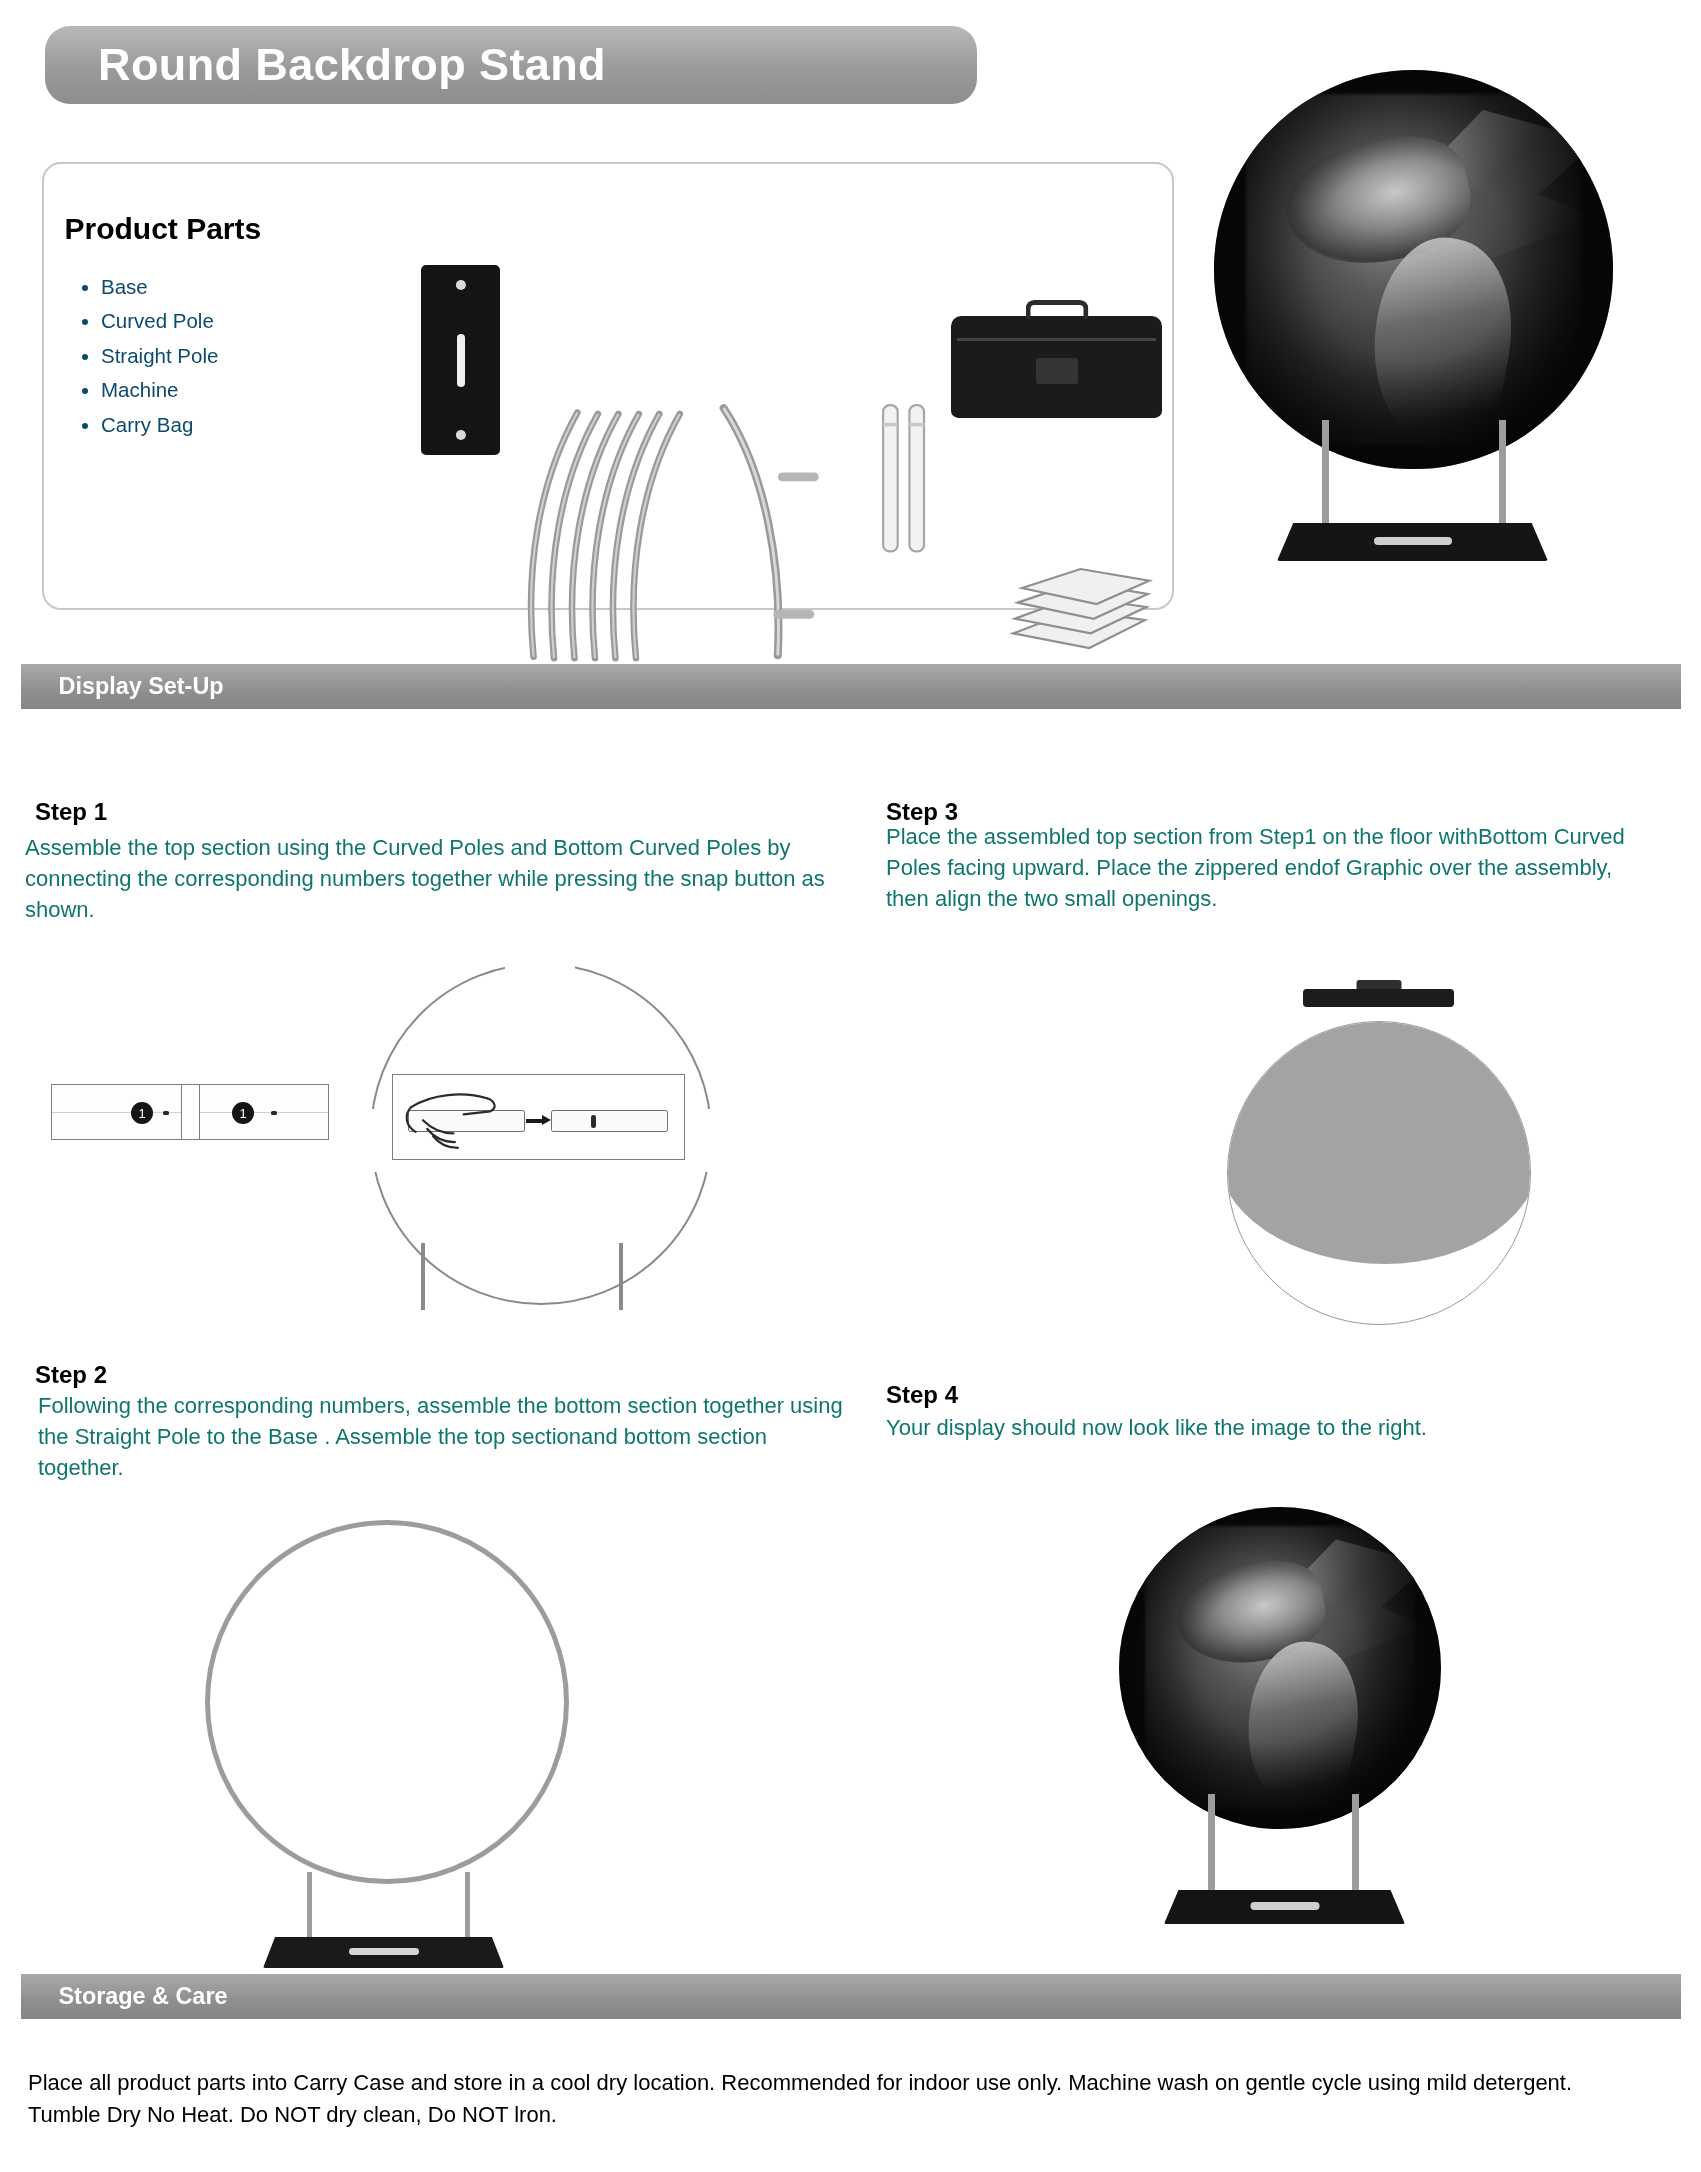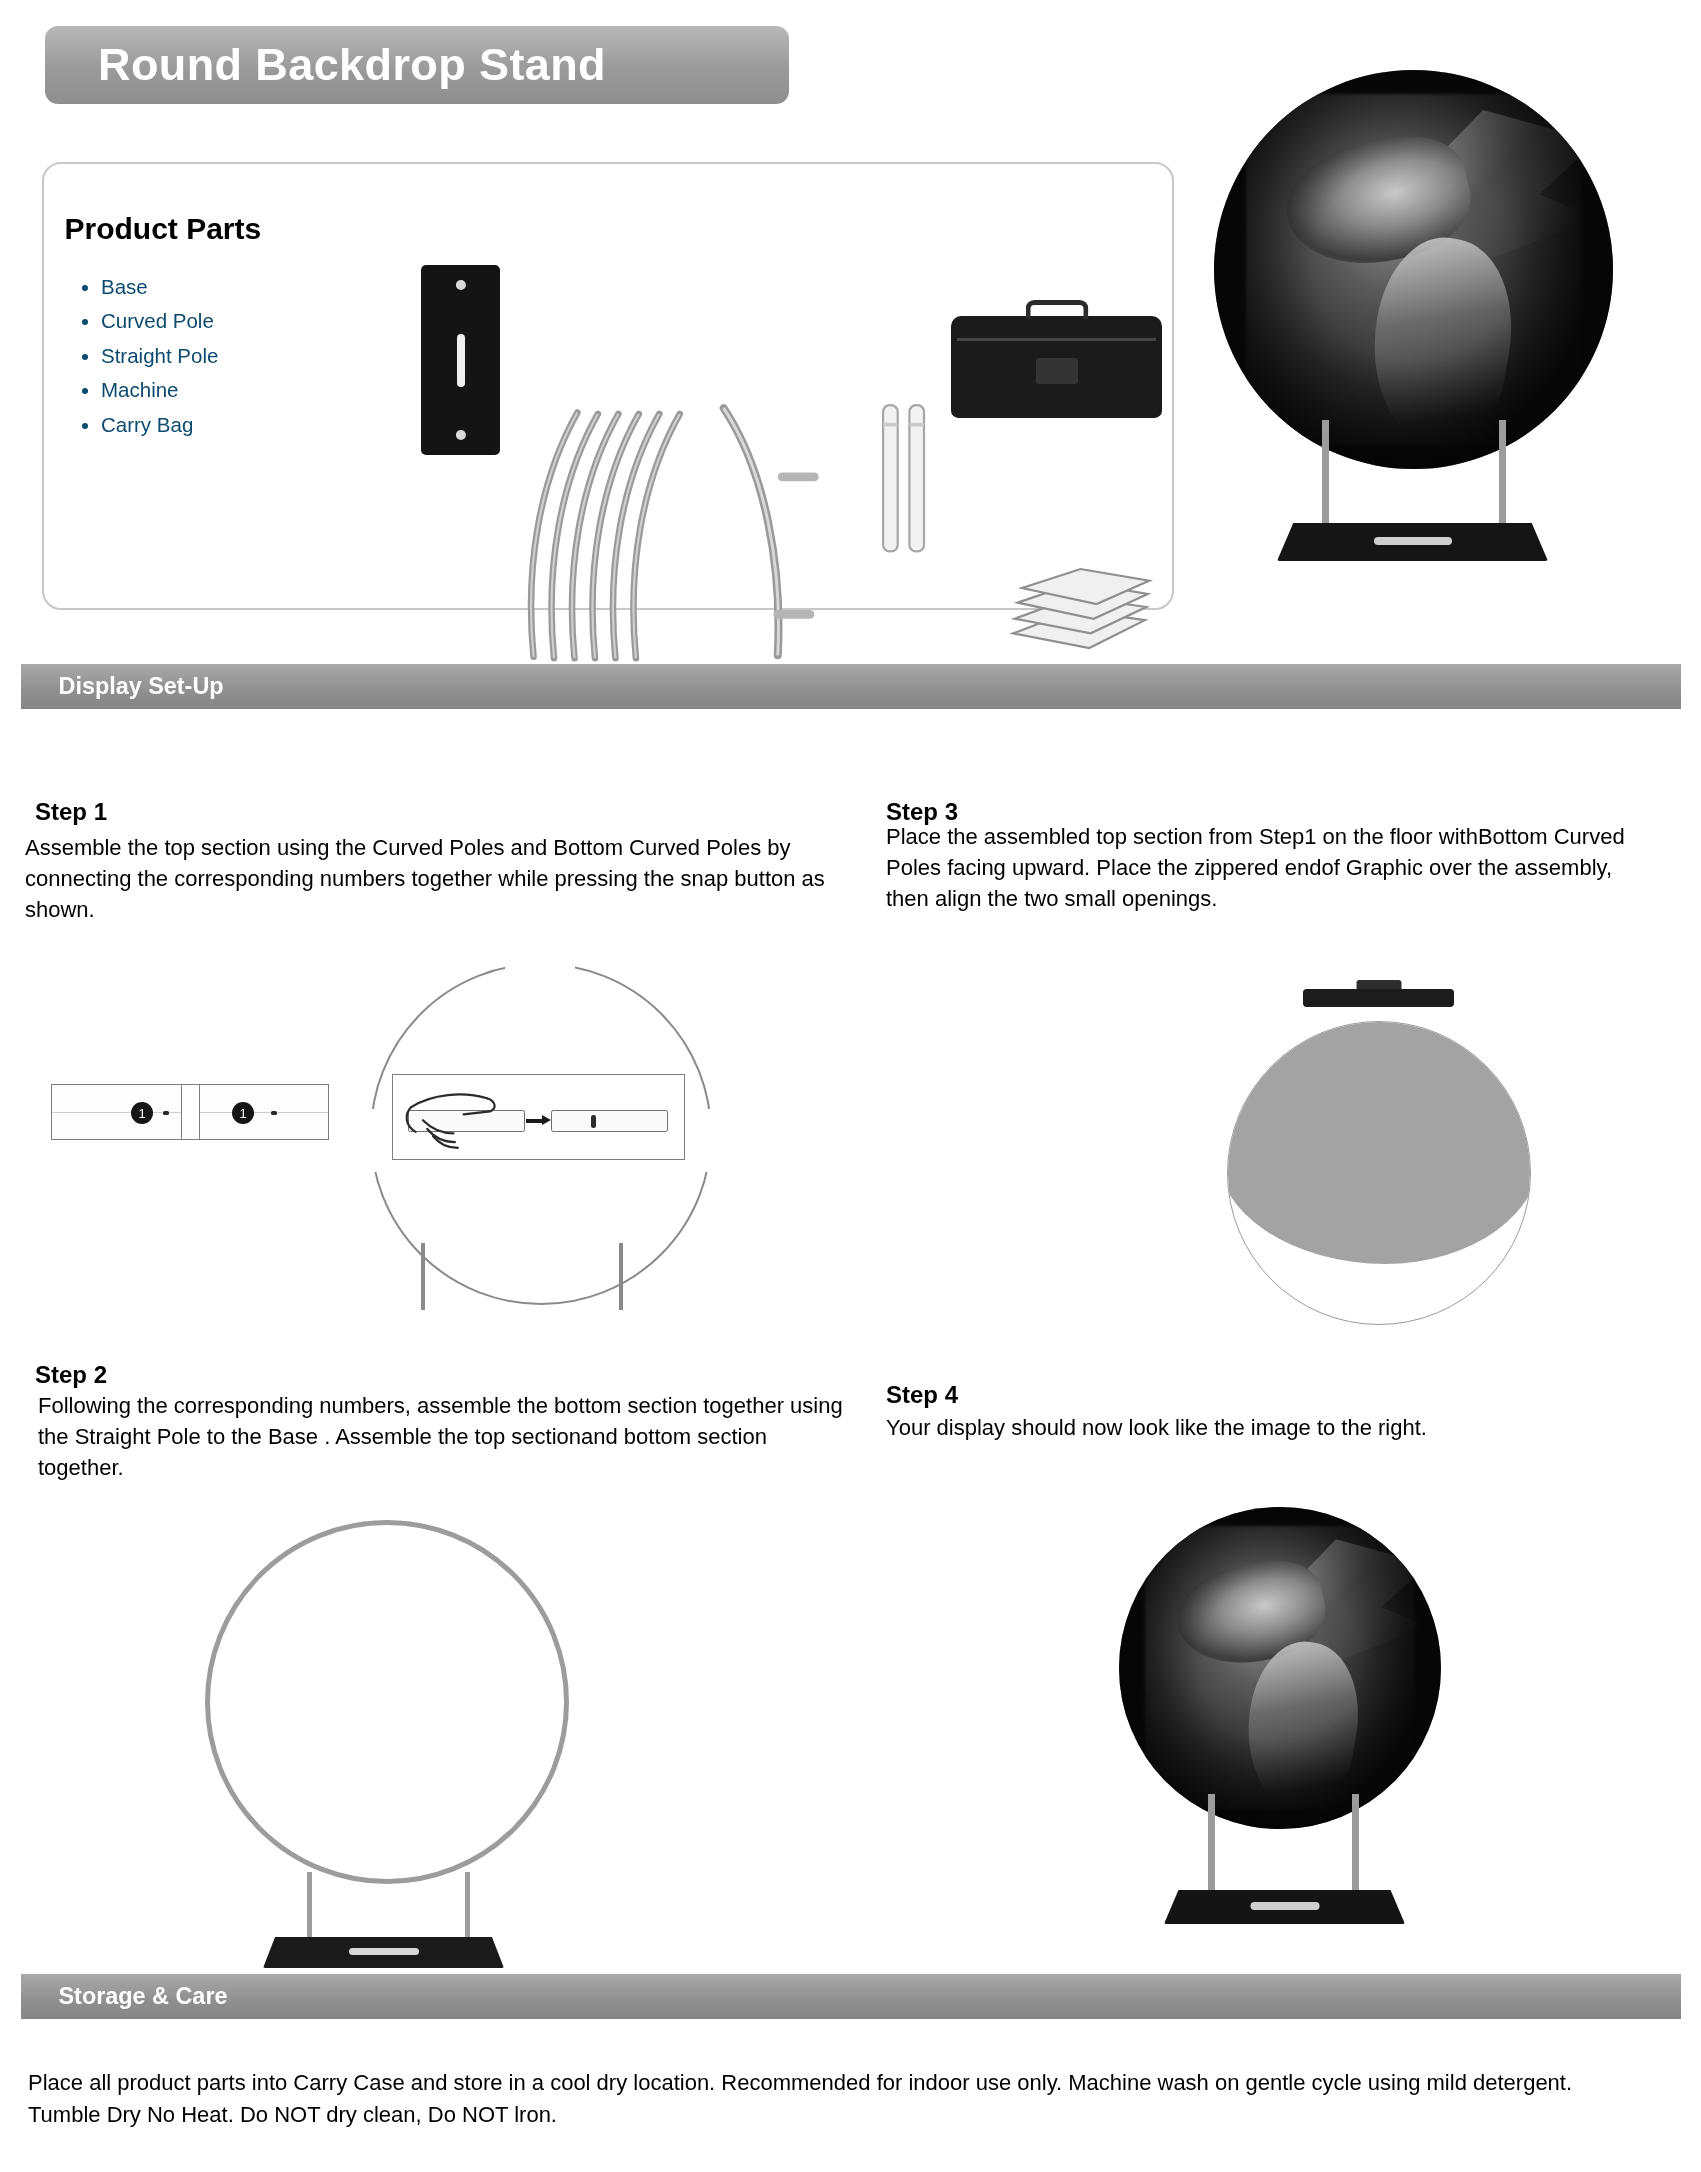--- a/index.html
+++ b/index.html
@@ -13,23 +13,23 @@
     position: relative;
     font-family: "Liberation Sans", sans-serif;
     color: #000;
     overflow: hidden;
   }
 
   
   .title-banner {
     position: absolute;
     left: 45px; top: 26px;
-    width: 744px; height: 78px;
+    width: 932px; height: 78px;
     background: linear-gradient(to bottom, #b8b8b8 0%, #9a9a9a 55%, #8e8e8e 100%);
-    border-radius: 13px;
+    border-radius: 25px;
     display: flex;
     align-items: center;
   }
   .title-banner .title-text {
     color: #ffffff;
     font-size: 45px;
     font-weight: bold;
     padding-left: 53px;
     letter-spacing: 0.4px;
   }
@@ -214,21 +214,21 @@
   .step-head {
     position: absolute;
     font-size: 24px;
     font-weight: bold;
     margin-top: 37px;
   }
   .step-body {
     position: absolute;
     font-size: 22px;
     line-height: 1.42;
-    color: #000000;
+    color: #0f766e;
   }
 
   #step1-head { left: 35px;  top: 761px; }
   #step1-body { left: 25px;  top: 832px; width: 812px; }
   #step2-head { left: 35px;  top: 1324px; }
   #step2-body { left: 38px;  top: 1390px; width: 819px; }
   #step3-head { left: 886px; top: 761px; }
   #step3-body { left: 886px; top: 821px; width: 768px; }
   #step4-head { left: 886px; top: 1344px; text-align: center; }
   #step4-body { left: 886px; top: 1412px; width: 783px; }

